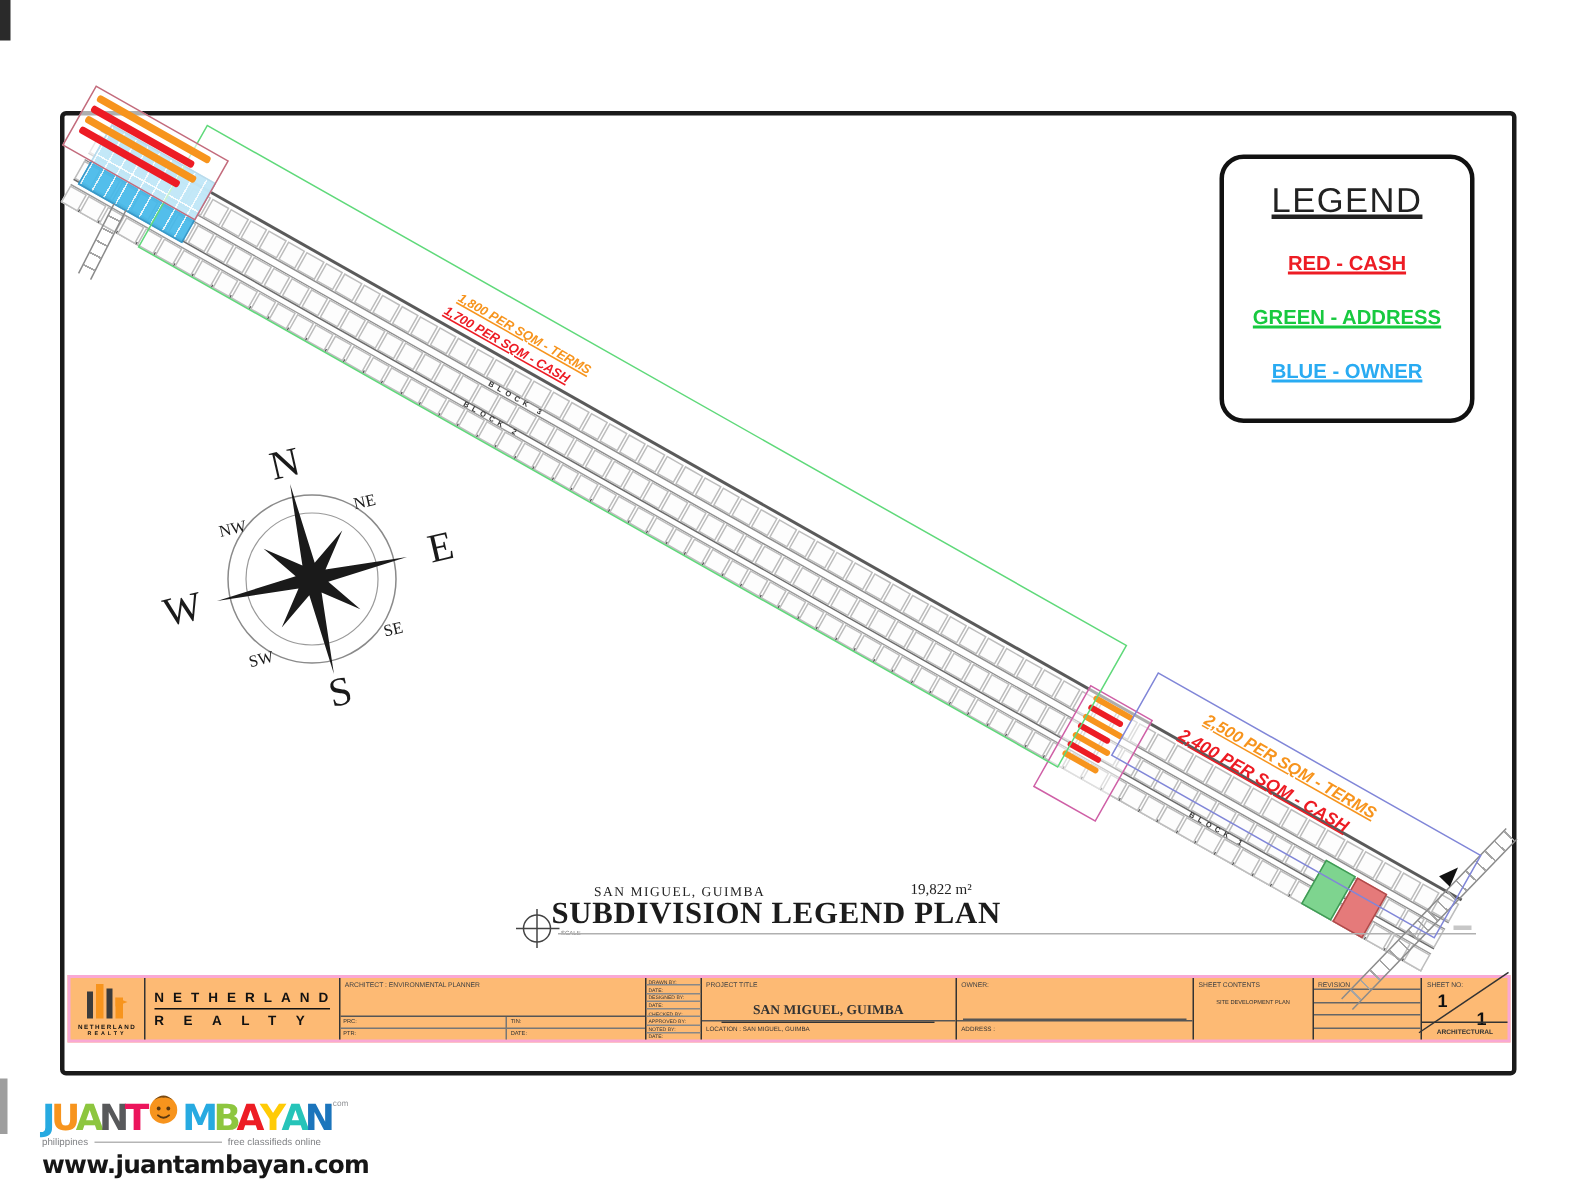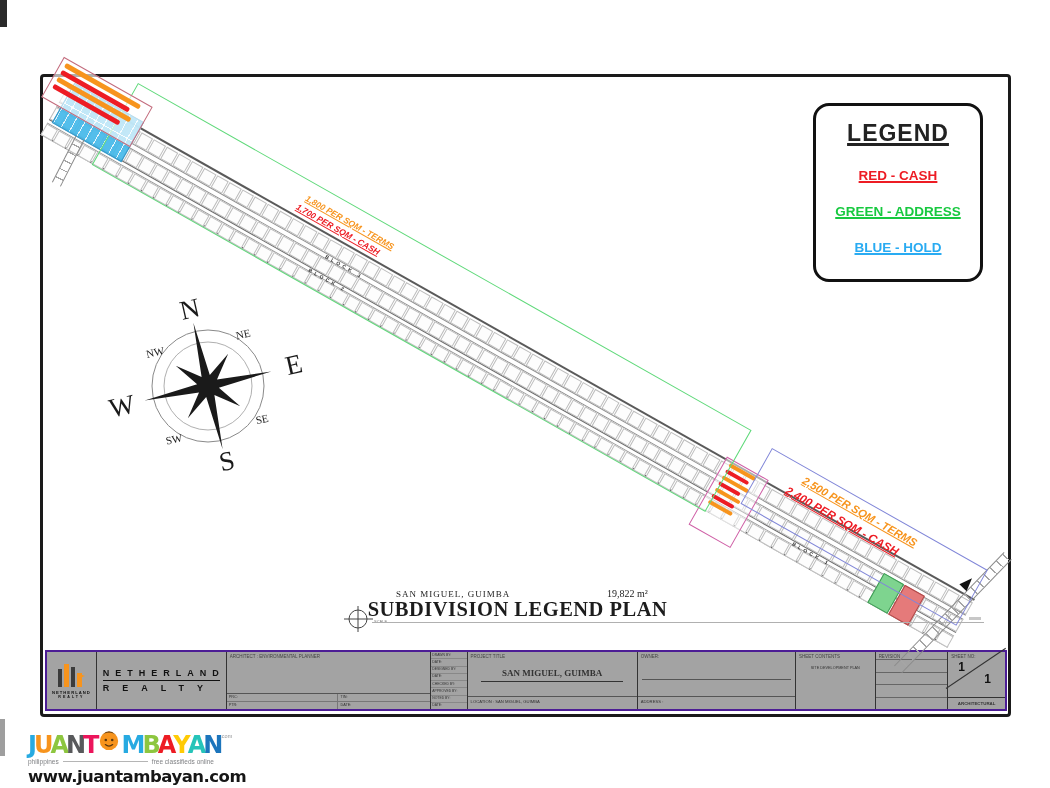--- a/index.html
+++ b/index.html
@@ -10,21 +10,21 @@
   .rot { transform-origin: top left; }
 
   
   #sheet { left:40px; top:74px; width:971px; height:643px;
            border:3px solid #1a1a1a; border-radius:4px; background:#fff; }
 
   
   #legend { left:813px; top:103px; width:170px; height:179px;
             border:3px solid #111; border-radius:16px; background:#fff;
             display:flex; flex-direction:column; align-items:center; }
-  #legend .lg-title { margin-top:14px; font-size:23px; font-weight:bold;
+  #legend .lg-title { margin-top:14px; font-size:23px; font-weight:normal;
             letter-spacing:1px; text-decoration:underline; text-decoration-thickness:3px; }
   #legend .lg-item { font-size:13.5px; font-weight:bold; margin-top:21px;
             text-decoration:underline; text-decoration-thickness:2px; white-space:nowrap; }
 
   
   #strip { left:68px; top:86px; width:1042px; height:56px;
            transform:rotate(29.5deg);
            border-top:2px solid #5a5a5a; border-bottom:2px solid #5a5a5a; }
   .lots-row { position:absolute; left:0; right:0; display:flex; gap:1px; }
   #rowA { top:2px; height:14px; } #rowB { top:22px; height:14px; } #rowC { top:41px; height:13px; }
@@ -84,22 +84,22 @@
       font-size:9px; letter-spacing:1px; color:#222; }
   #plan-area { left:607px; top:588px; font-family:"Liberation Serif",serif; font-size:10px; }
   #plan-title { left:330px; top:598px; width:375px; text-align:center;
       font-family:"Liberation Serif",serif; font-weight:bold; font-size:20.5px;
       letter-spacing:0.5px; color:#1c1c1c; white-space:nowrap; }
   #scale-label { left:374px; top:619px; font-size:4px; color:#777; }
   #scale-line { left:372px; top:622px; width:612px; height:1px; background:#b0b0b0; }
   #scale-end-mark { left:969px; top:617px; width:12px; height:3px; background:#c7c7c7; }
 
   
-  #titleblock { left:45px; top:650px; width:962px; height:61px;
-      border:2px solid #4c1d95; display:flex; font-size:4.5px; color:#333; background:#a3a3a3; }
+  #titleblock { left:45px; top:650px; width:962px; height:45px;
+      border:2px solid #f9a8d4; display:flex; font-size:4.5px; color:#333; background:#fdba74; }
   .tb-cell { border-right:1px solid #333; position:relative; height:100%; }
   .tb-head { font-size:4.5px; color:#444; padding:2px 0 0 3px; }
   #tb-logo { width:50px; display:flex; flex-direction:column; align-items:center; justify-content:center; }
   #tb-logo .l1 { font-size:4.2px; font-weight:bold; letter-spacing:1px; color:#111; margin-top:1px; }
   #tb-logo .l2 { font-size:3.6px; font-weight:bold; letter-spacing:2px; color:#111; }
   #tb-name { width:130px; display:flex; flex-direction:column; justify-content:center; padding:0 6px; }
   #tb-name .n1 { font-size:9px; font-weight:bold; letter-spacing:6px; color:#111;
                  border-bottom:1.2px solid #111; padding-bottom:2px; white-space:nowrap; }
   #tb-name .n2 { font-size:9px; font-weight:bold; letter-spacing:13px; color:#111;
                  padding-top:2px; white-space:nowrap; }
@@ -428,21 +428,21 @@
   </div>
 
   <div id="road-start" class="abs hatch-road"></div>
   <div id="road-end" class="abs hatch-road"></div>
   <div id="road-arrow" class="abs"></div>
 
   <div id="legend" class="abs">
     <div class="lg-title">LEGEND</div>
     <div class="lg-item" style="color: rgb(237, 28, 36);">RED - CASH</div>
     <div class="lg-item" style="color: rgb(23, 201, 63);">GREEN - ADDRESS</div>
-    <div class="lg-item" style="color: rgb(41, 171, 242);">BLUE - HOLD</div>
+    <div class="lg-item" style="color: rgb(41, 171, 242);">BLUE - OWNER</div>
   </div>
 
   <svg class="abs" style="left:0; top:0;" width="1050" height="788" viewBox="0 0 1050 788">
     <g>
       <circle cx="208" cy="386" r="56" fill="none" stroke="#8a8a8a" stroke-width="1"></circle>
       <circle cx="208" cy="386" r="44" fill="none" stroke="#9a9a9a" stroke-width="0.8"></circle>
       <g transform="rotate(-13 208 386)">
         <polygon fill="#1a1a1a" points="208,321 212.2,375.8 234.9,359.1 218.2,381.8 273,386 218.2,390.2 234.9,412.9 212.2,396.2 208,451 203.8,396.2 181.1,412.9 197.8,390.2 143,386 197.8,381.8 181.1,359.1 203.8,375.8"></polygon>
       </g>
       <text x="190" y="318" font-size="27" text-anchor="middle" transform="rotate(-13 190 310)">N</text>

